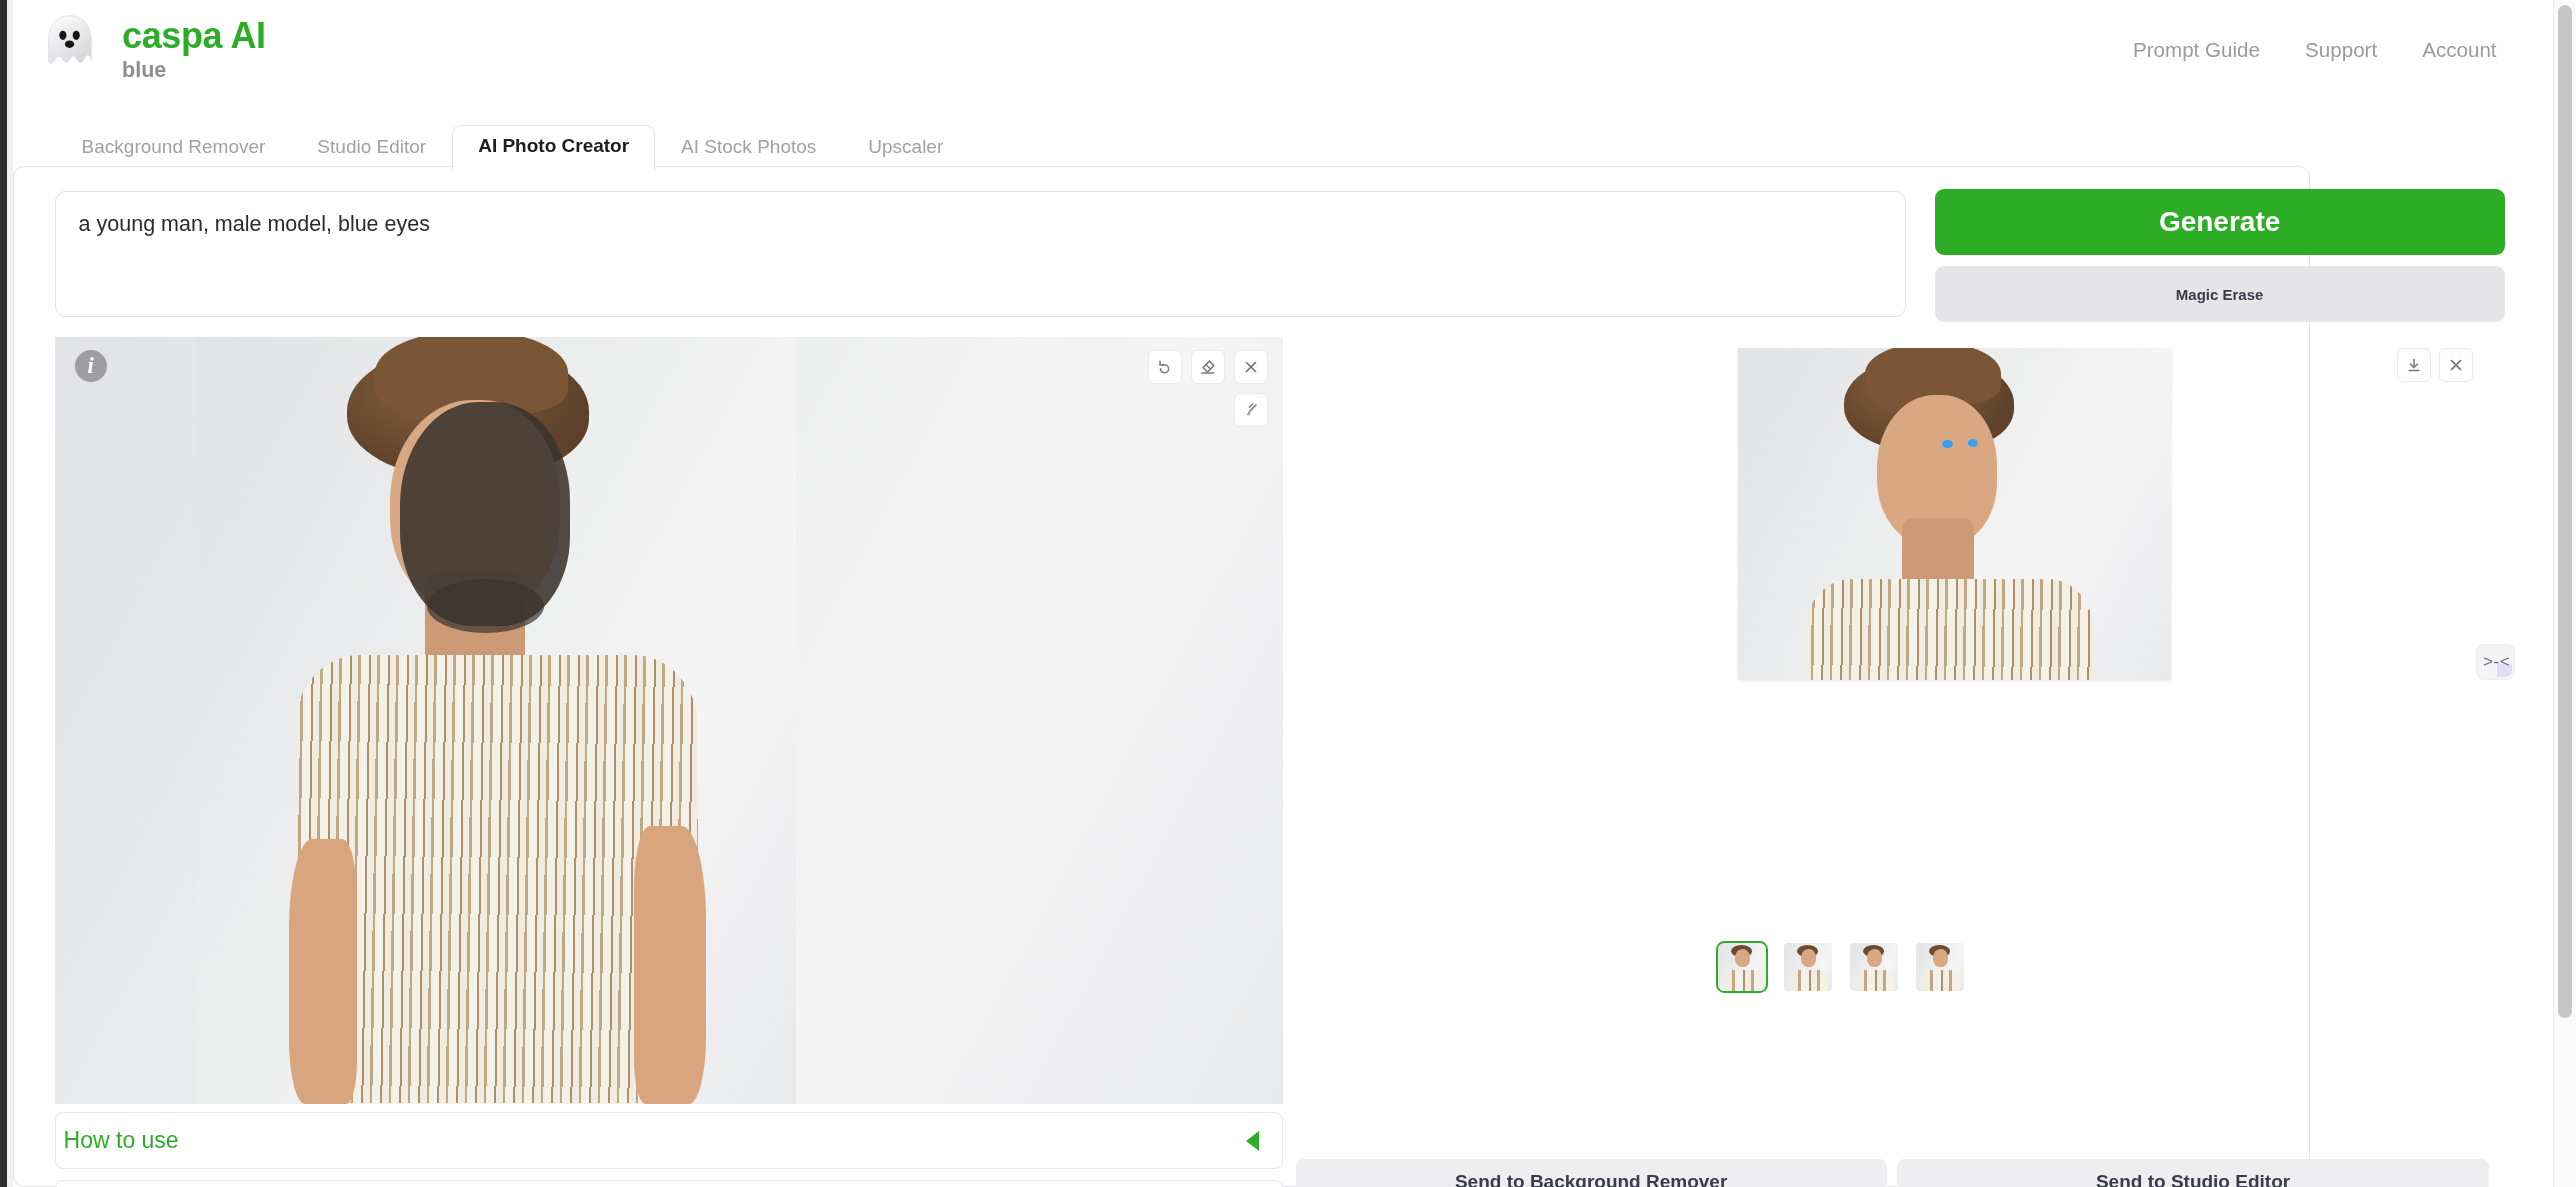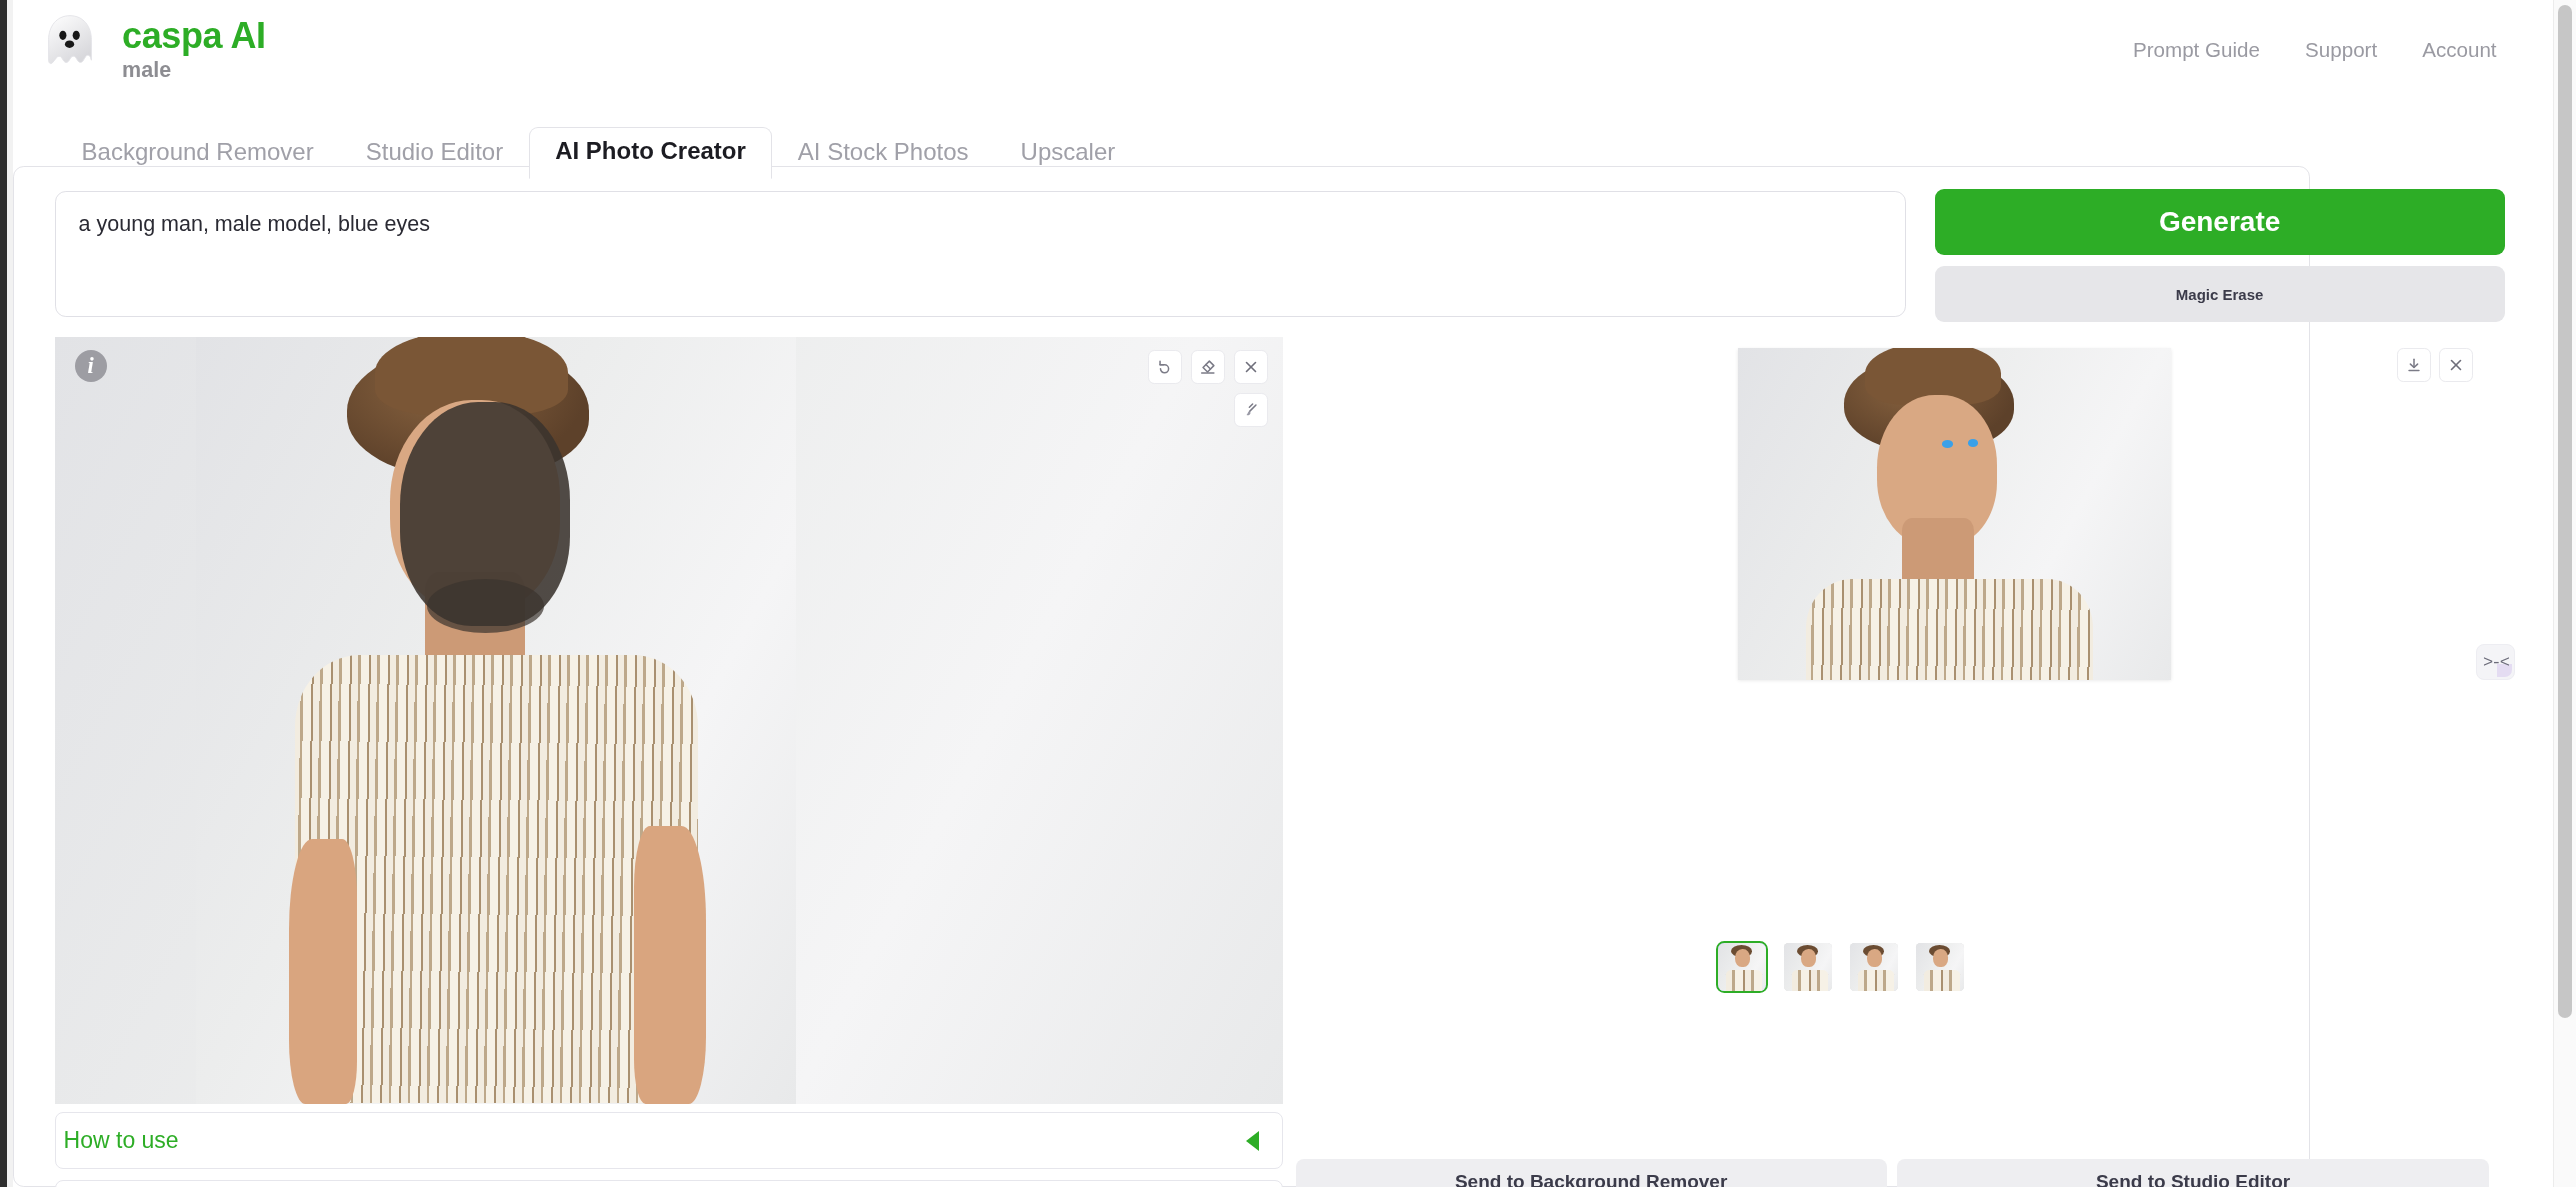--- a/index.html
+++ b/index.html
@@ -62,25 +62,25 @@
   }
 
   
   .tabs {
     position: absolute; left: 12.6px; top: 115px;
     width: 2533px; height: 52px;
     display: flex; align-items: flex-end;
     padding-left: 43px;
   }
   .tab {
-    font-size: 24px; color: #a0a0a8;
+    font-size: 19px; color: #a0a0a8;
     padding: 9px 25px 12.6px 25px;
     white-space: nowrap; cursor: pointer;
     border: 0.9px solid transparent; border-bottom: none;
-    position: relative; top: 12px;
+    position: relative; top: 4px;
   }
   .tab.active {
     color: #1c1c22; font-weight: 600;
     background: #ffffff;
     border: 0.9px solid #e3e3e8; border-bottom: 0.9px solid #ffffff;
     border-radius: 9px 9px 0 0;
     z-index: 5;
   }
 
   
@@ -317,21 +317,21 @@
         <path d="M30 3 C15 3 6 15 6 30 L6 53 C6 57 9 58 11 55 L15 50 C16.5 48 19 48 20.5 50
                  L23 54 C24.5 56 27 56 28.5 54 L31 50 C32.5 48 35 48 36.5 50 L39 54
                  C40.5 56 43 56 44.5 54 L47.5 49 C49 46.5 52 47 53 50 L54 53 L54 30
                  C54 15 45 3 30 3 Z" fill="url(#gq)" stroke="#e2e2e6" stroke-width="1"></path>
         <ellipse cx="22" cy="25" rx="4" ry="5.2" fill="#171717"></ellipse>
         <ellipse cx="37" cy="25" rx="4" ry="5.2" fill="#171717"></ellipse>
         <ellipse cx="29.5" cy="35" rx="5.2" ry="4.2" fill="#171717"></ellipse>
       </svg>
       <div class="brand-text">
         <div class="brand-title">caspa AI</div>
-        <div class="brand-sub">male</div>
+        <div class="brand-sub">blue</div>
       </div>
     </div>
 
     <div class="top-nav">
       <a href="#">Prompt Guide</a>
       <a href="#">Support</a>
       <a href="#">Account</a>
     </div>
   </div>
 

